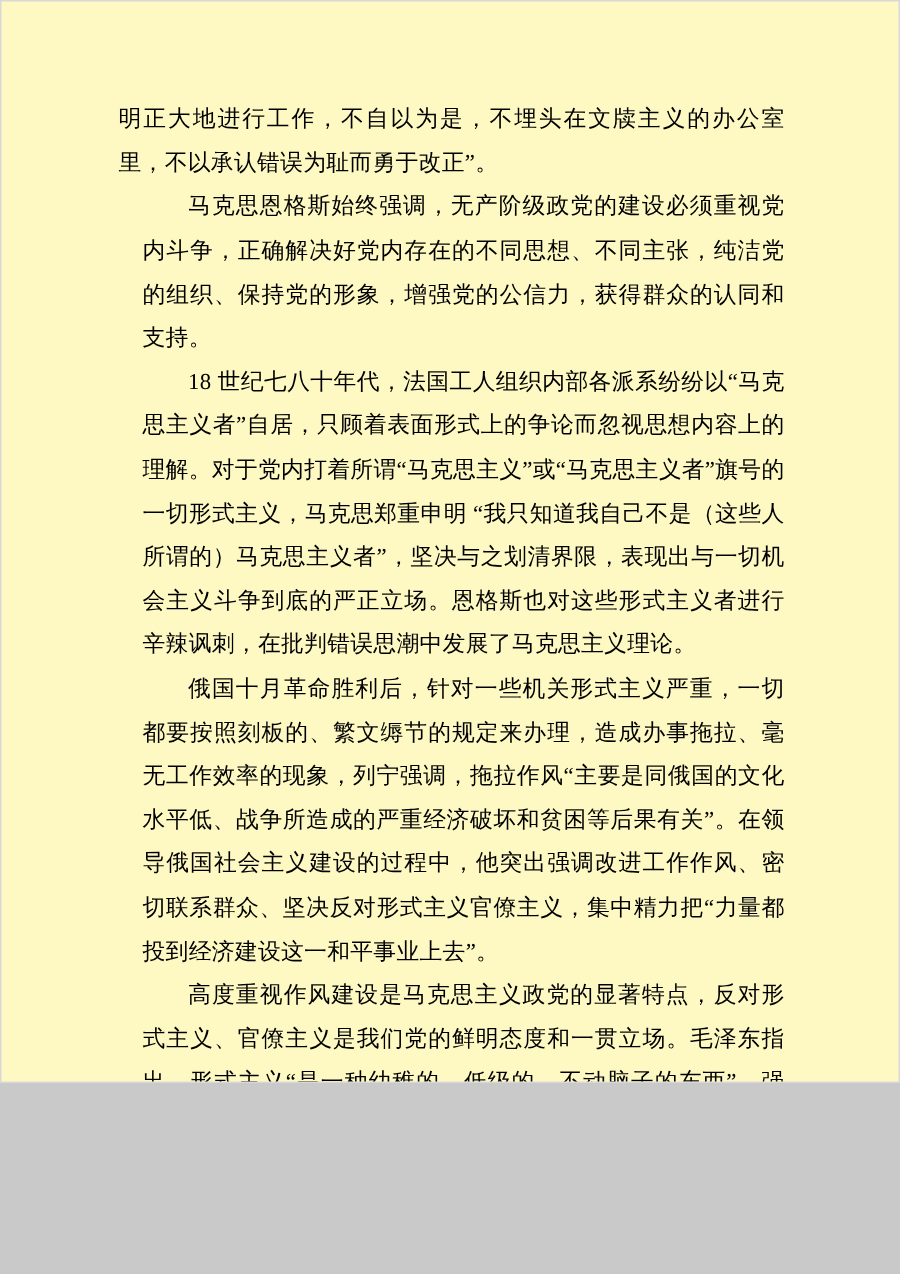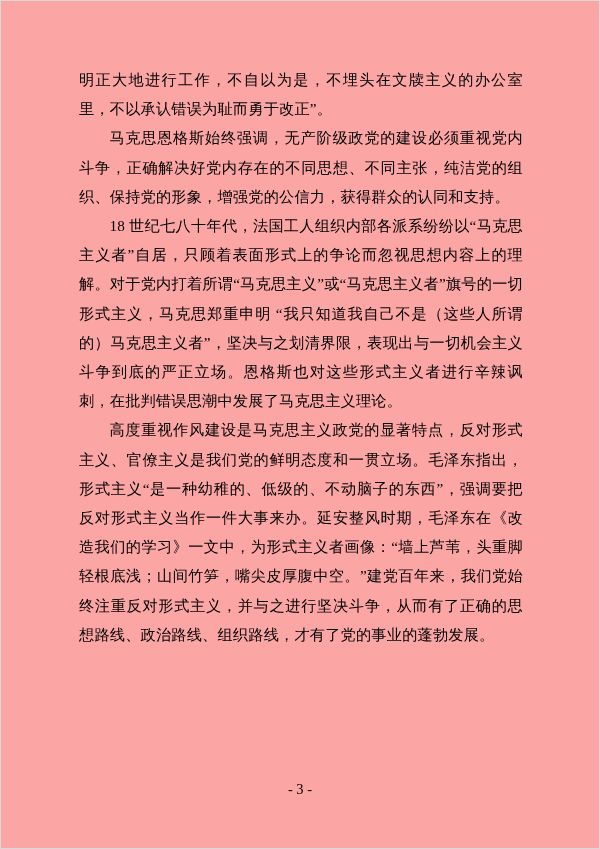--- a/index.html
+++ b/index.html
@@ -6,22 +6,22 @@
     margin: 0;
     padding: 0;
     background: #c9c9c9;
   }
   body {
     font-family: "Liberation Serif", "DejaVu Serif", serif;
   }
   .page {
     position: relative;
     width: 600px;
-    height: 849px;
-    background: #fca5a5;
+    height: 722px;
+    background: #fef9c3;
     box-sizing: border-box;
     overflow: hidden;
     border: 1px solid #d8d8d8;
   }
   .page-body {
     position: absolute;
     left: 78px;
     top: 64px;
     width: 444px;
     height: 700px;
@@ -32,37 +32,39 @@
     color: #000000;
     text-align: justify;
     text-justify: inter-ideograph;
     margin: 0;
     letter-spacing: 0.2px;
     white-space: pre-wrap;
     word-break: break-all;
   }
   .indent {
     text-indent: 2em;
+    margin-left: 16px;
   }
   .page-number {
     position: absolute;
     left: 0;
     right: 0;
     top: 780px;
     text-align: center;
     font-size: 14.5px;
     color: #000000;
     font-family: "Liberation Serif", "DejaVu Serif", serif;
   }
 </style>
 </head>
 <body>
 
 <div class="page">
   <div class="page-body">
     <p class="para">明正大地进行工作，不自以为是，不埋头在文牍主义的办公室里，不以承认错误为耻而勇于改正”。</p>
     <p class="para indent">马克思恩格斯始终强调，无产阶级政党的建设必须重视党内斗争，正确解决好党内存在的不同思想、不同主张，纯洁党的组织、保持党的形象，增强党的公信力，获得群众的认同和支持。</p>
     <p class="para indent">18 世纪七八十年代，法国工人组织内部各派系纷纷以“马克思主义者”自居，只顾着表面形式上的争论而忽视思想内容上的理解。对于党内打着所谓“马克思主义”或“马克思主义者”旗号的一切形式主义，马克思郑重申明 “我只知道我自己不是（这些人所谓的）马克思主义者”，坚决与之划清界限，表现出与一切机会主义斗争到底的严正立场。恩格斯也对这些形式主义者进行辛辣讽刺，在批判错误思潮中发展了马克思主义理论。</p>
+    <p class="para indent">俄国十月革命胜利后，针对一些机关形式主义严重，一切都要按照刻板的、繁文缛节的规定来办理，造成办事拖拉、毫无工作效率的现象，列宁强调，拖拉作风“主要是同俄国的文化水平低、战争所造成的严重经济破坏和贫困等后果有关”。在领导俄国社会主义建设的过程中，他突出强调改进工作作风、密切联系群众、坚决反对形式主义官僚主义，集中精力把“力量都投到经济建设这一和平事业上去”。</p>
     <p class="para indent">高度重视作风建设是马克思主义政党的显著特点，反对形式主义、官僚主义是我们党的鲜明态度和一贯立场。毛泽东指出，形式主义“是一种幼稚的、低级的、不动脑子的东西”，强调要把反对形式主义当作一件大事来办。延安整风时期，毛泽东在《改造我们的学习》一文中，为形式主义者画像：“墙上芦苇，头重脚轻根底浅；山间竹笋，嘴尖皮厚腹中空。”建党百年来，我们党始终注重反对形式主义，并与之进行坚决斗争，从而有了正确的思想路线、政治路线、组织路线，才有了党的事业的蓬勃发展。</p>
 
   </div>
   <div class="page-number">- 3 -</div>
 </div>
 
 </body></html>

